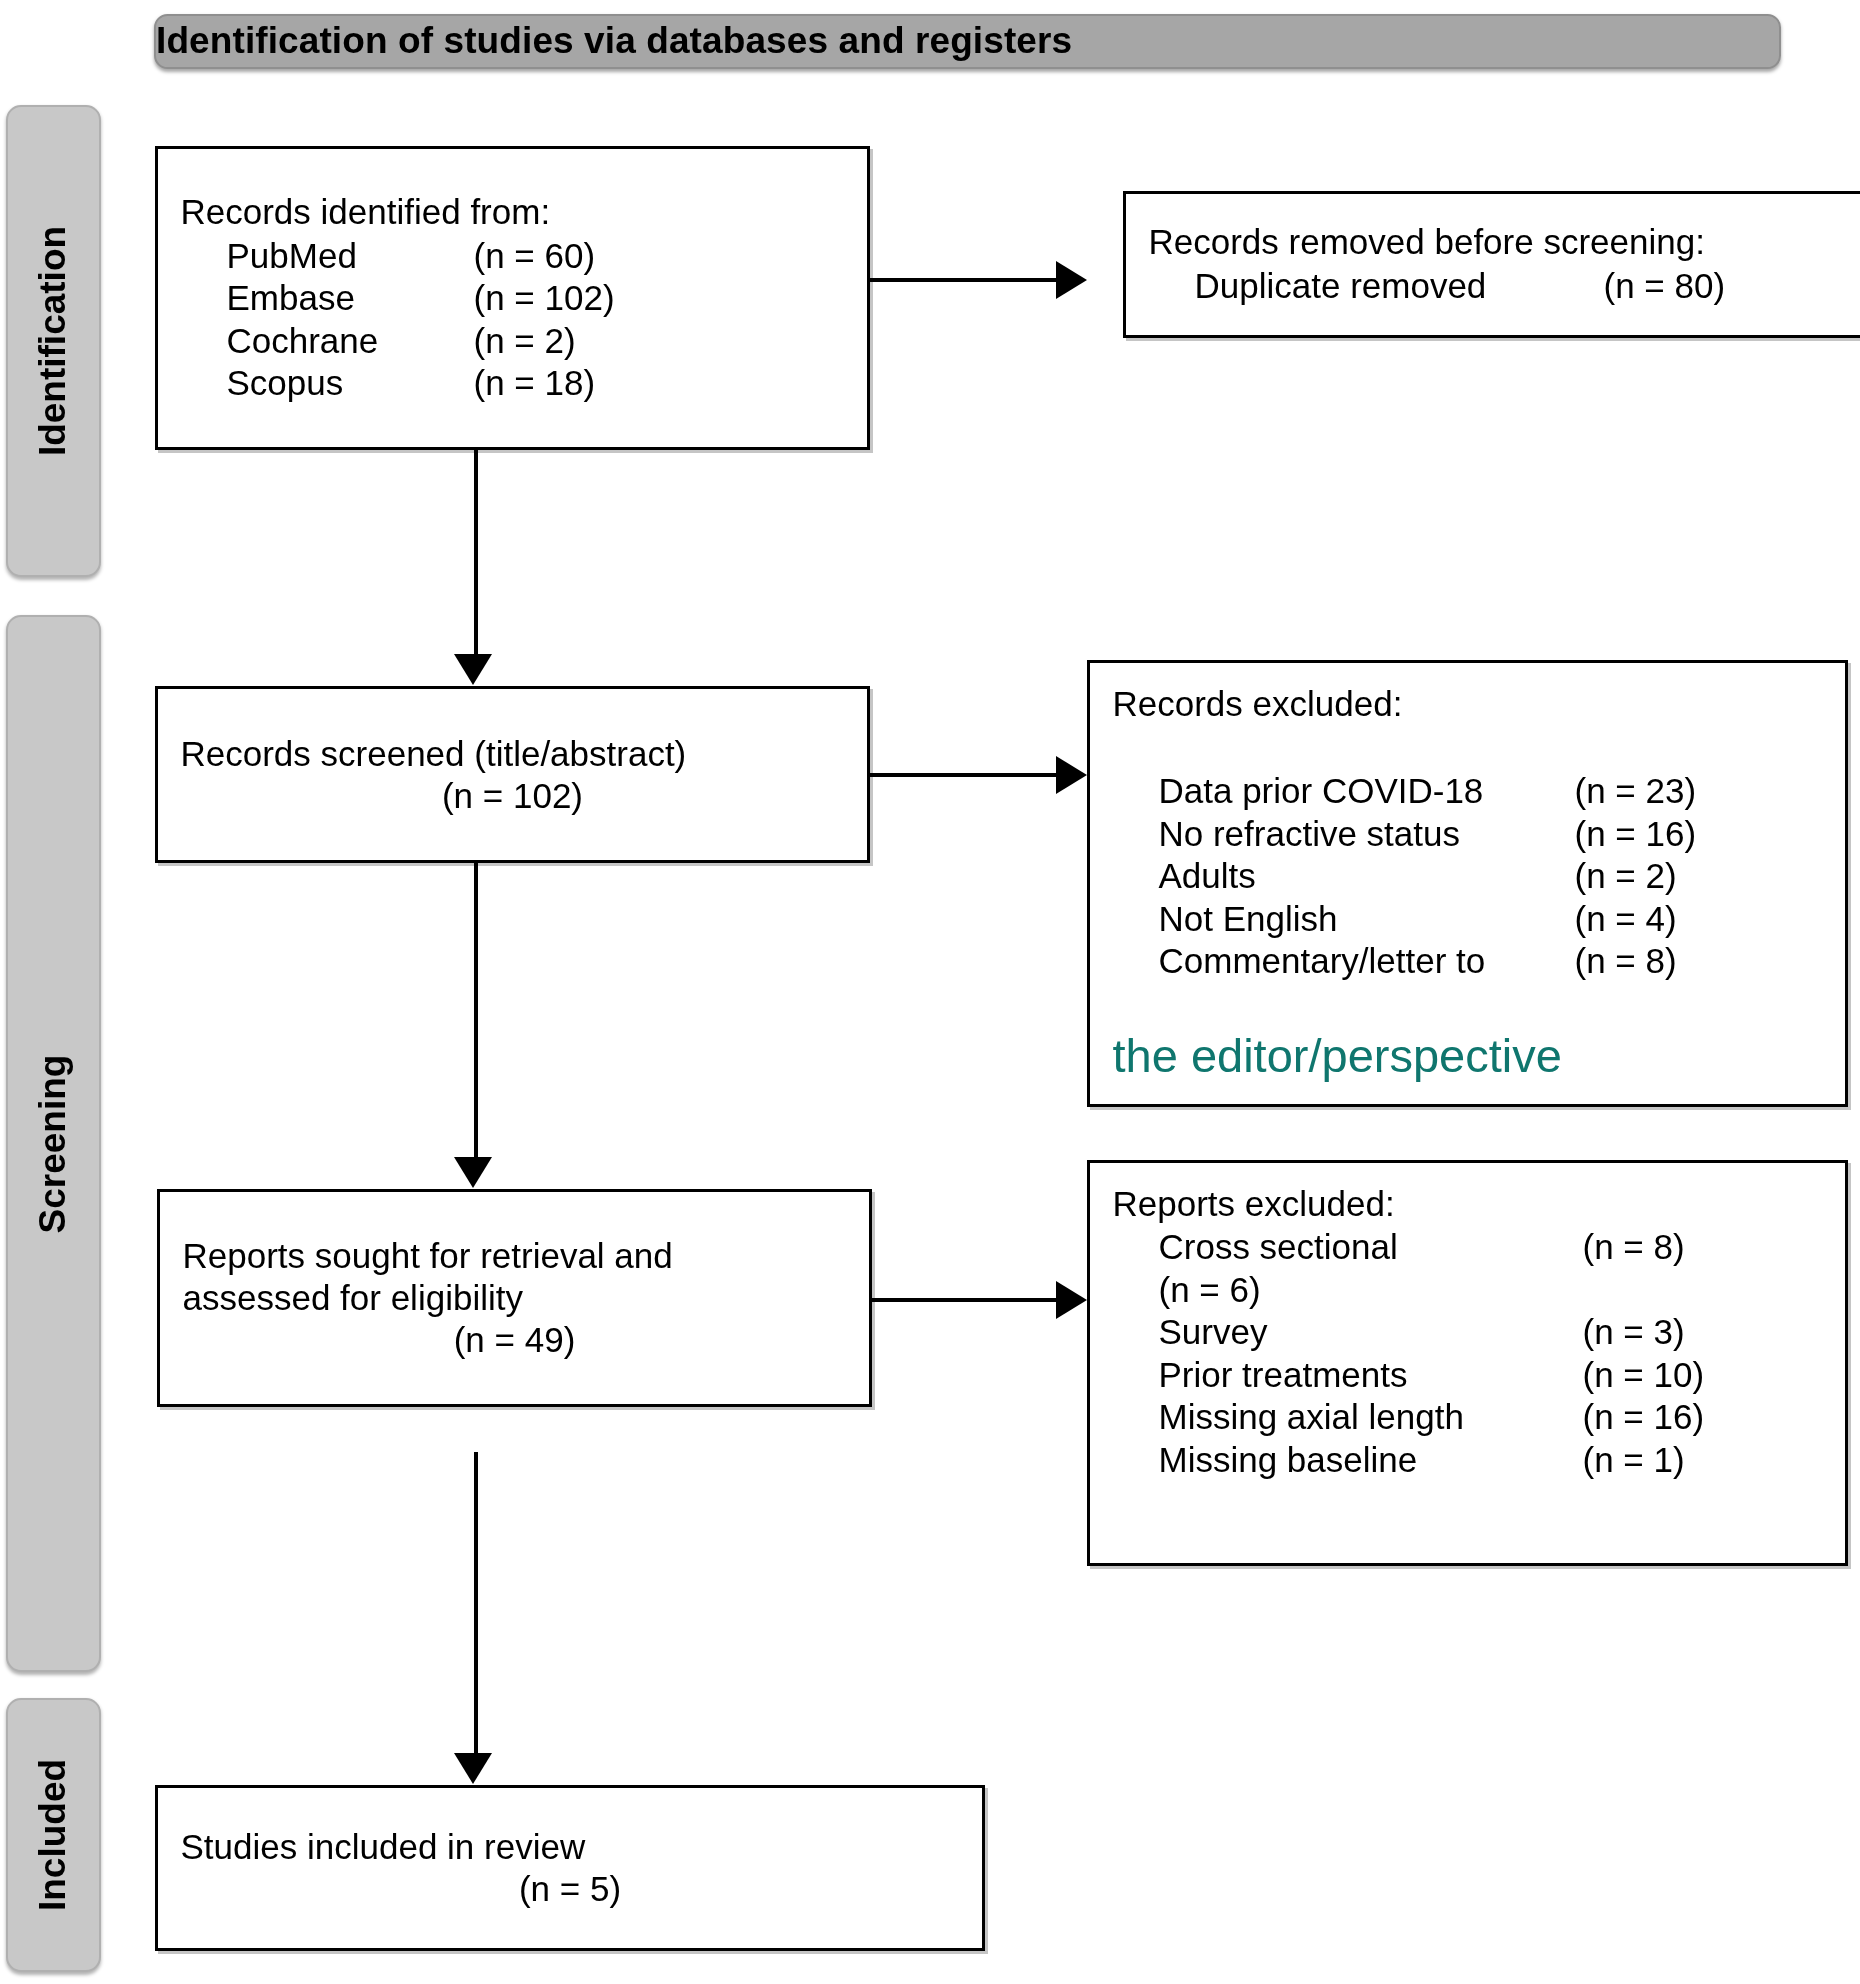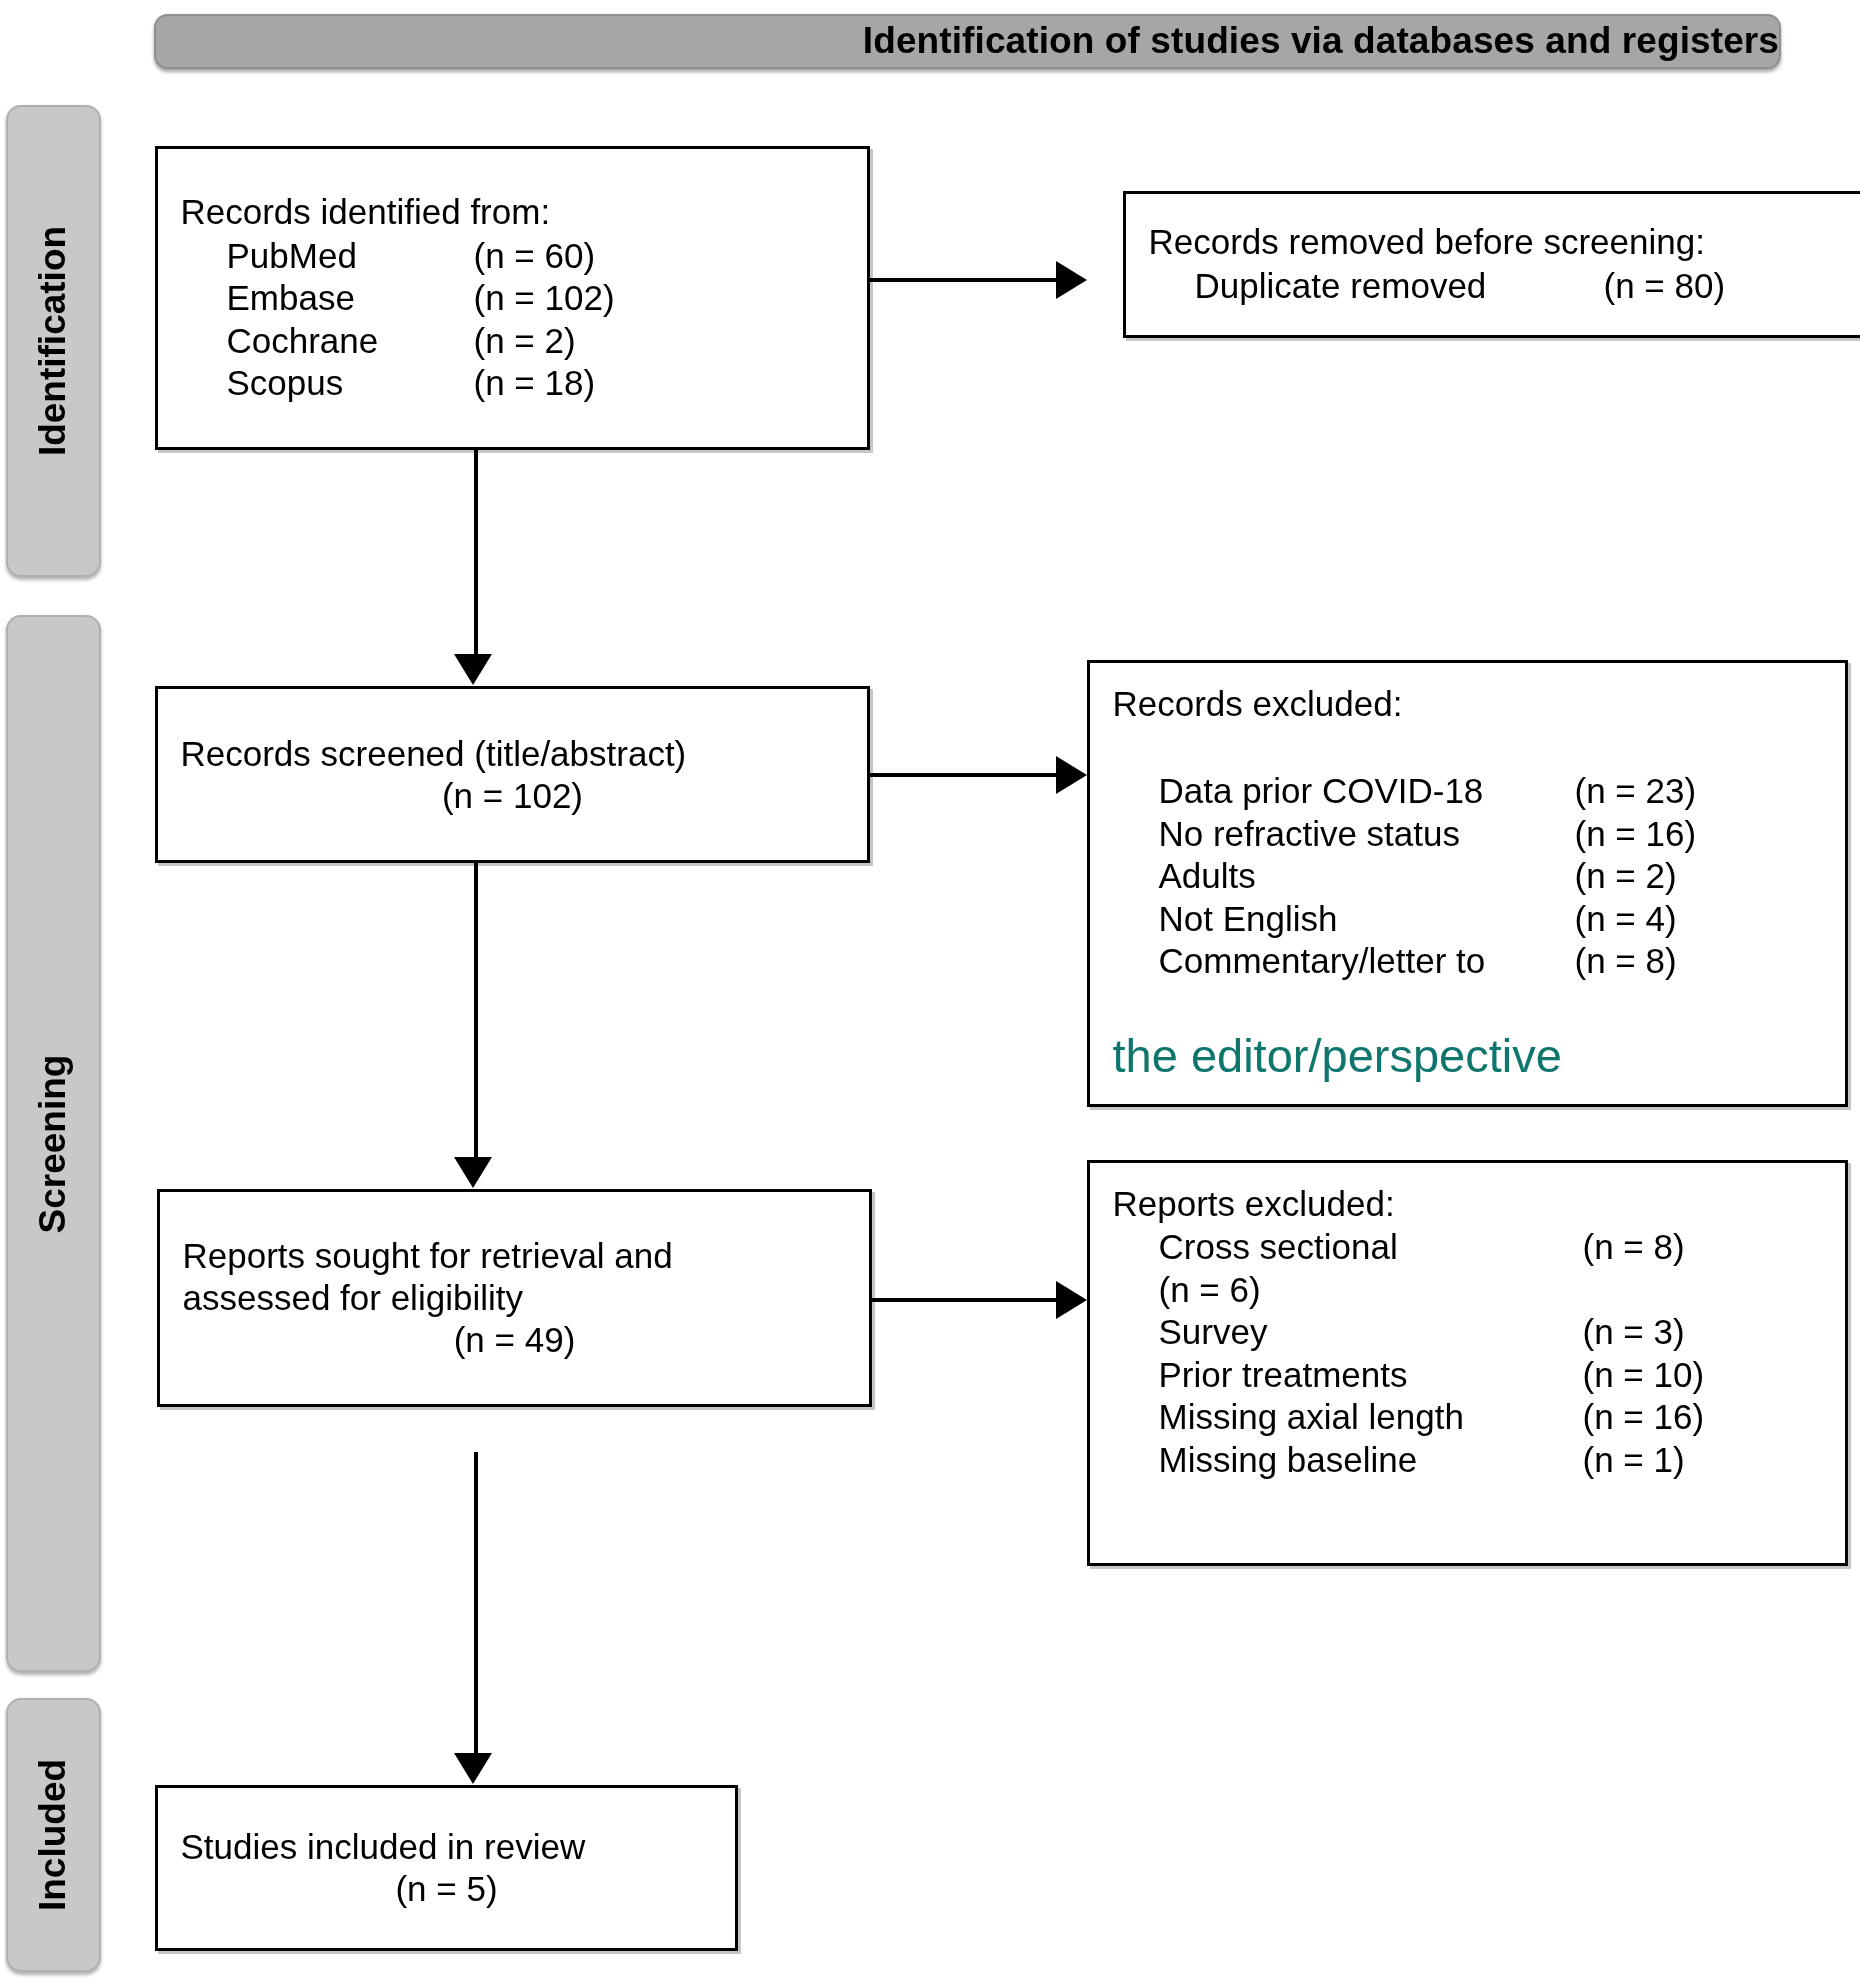--- a/index.html
+++ b/index.html
@@ -25,21 +25,21 @@
     left: 154px;
     top: 13.5px;
     width: 1627px;
     height: 55px;
     background: #a6a6a6;
     border: 2.2px solid #8f8f8f;
     border-radius: 13.5px;
     box-shadow: 0 2.2px 3.7px rgba(0,0,0,0.35);
     display: flex;
     align-items: center;
-    justify-content: flex-end;
+    justify-content: flex-start;
     box-sizing: border-box;
   }
   .phase-banner-text {
     font-size: 37px;
     font-weight: bold;
     color: #000000;
     letter-spacing: 0.1px;
     white-space: nowrap;
   }
 
@@ -128,21 +128,21 @@
     padding-left: 0px;
   }
 
   
   #box-identified   { left: 155px;  top: 146px;  width: 715px;  height: 304px; }
   #box-removed      { left: 1087px; top: 191px;  width: 761px; height: 147px; margin-left: 36px; }
   #box-screened     { left: 155px;  top: 686px;  width: 715px;  height: 177px; }
   #box-rec-excluded { left: 1087px; top: 660px;  width: 761px; height: 447px; }
   #box-sought       { left: 157px;  top: 1189px; width: 715px;  height: 218px; }
   #box-rep-excluded { left: 1087px; top: 1160px; width: 761px; height: 406px; }
-  #box-included     { left: 155px;  top: 1785px; width: 583px;  height: 166px; }
+  #box-included     { left: 155px;  top: 1785px; width: 830px;  height: 166px; }
 
   
   .conn-v-line {
     position: absolute;
     width: 3.7px;
     background: #000000;
   }
   .conn-v-head {
     position: absolute;
     width: 0; height: 0;

